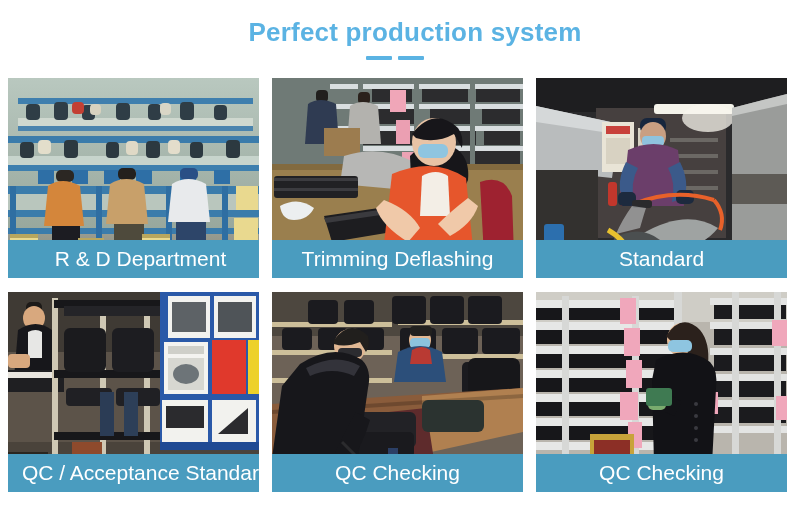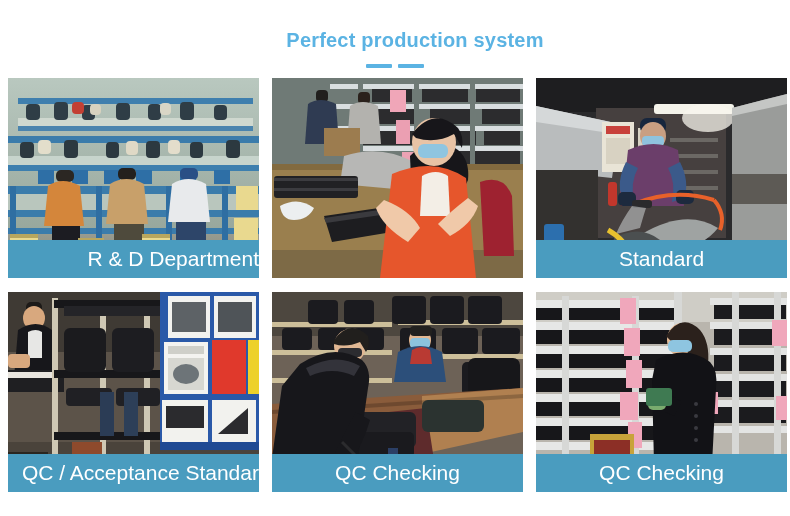--- a/index.html
+++ b/index.html
@@ -11,22 +11,22 @@
   }
   .page{position:relative;width:790px;height:516px;}
 
   
   .header{
     width:790px;
     padding-top:16px;
     text-align:center;
   }
   .header h1{
-    margin:8px;
-    font-size:20px;
+    margin:0;
+    font-size:26px;
     font-weight:bold;
     letter-spacing:.2px;
     color:#5bb3e3;
     line-height:32px;
     padding-left:40px;
   }
   .divider{
     margin:8px auto 0 auto;
     width:60px;
     height:4px;
@@ -73,21 +73,21 @@
     background:#4a9cbf;
     color:#ffffff;
     font-size:21px;
     line-height:38px;
     text-align:center;
     white-space:nowrap;
     overflow:hidden;
     box-sizing:border-box;
   }
   .caption.left{
-    text-align:right;
+    text-align:center;
     padding-left:14px;
   }
 </style>
 </head>
 <body>
 
 <div class="page">
 
   <div class="header">
     <h1>Perfect production system</h1>
@@ -269,20 +269,21 @@
             <rect x="146" y="66" width="30" height="14" rx="6" fill="#8fc5e0"></rect>
             <path d="M120 96 q42 -18 74 4 l10 100 l-96 0 z" fill="#e6562c"></path>
             <path d="M150 98 q14 -8 26 0 l2 40 l-30 0 z" fill="#f3eee6"></path>
             <path d="M112 122 q26 10 36 28 l-12 14 q-26 -16 -32 -34 z" fill="#f0c9a9"></path>
             <path d="M196 120 q-18 14 -30 26 l12 12 q22 -12 28 -30 z" fill="#f0c9a9"></path>
           </g>
 
           <path d="M208 104 q24 -8 32 14 l2 60 l-30 0 z" fill="#9e2230"></path>
         </svg>
       </div>
+      <div class="caption">Trimming Deflashing</div>
     </div>
 
     <div class="tile">
       <div class="photo">
         <svg viewBox="0 0 251 200" preserveAspectRatio="none">
           <rect width="251" height="200" fill="#2a2a2c"></rect>
           <rect y="0" width="251" height="34" fill="#1e1e20"></rect>
 
           <rect x="60" y="30" width="130" height="130" fill="#46403f"></rect>
 

